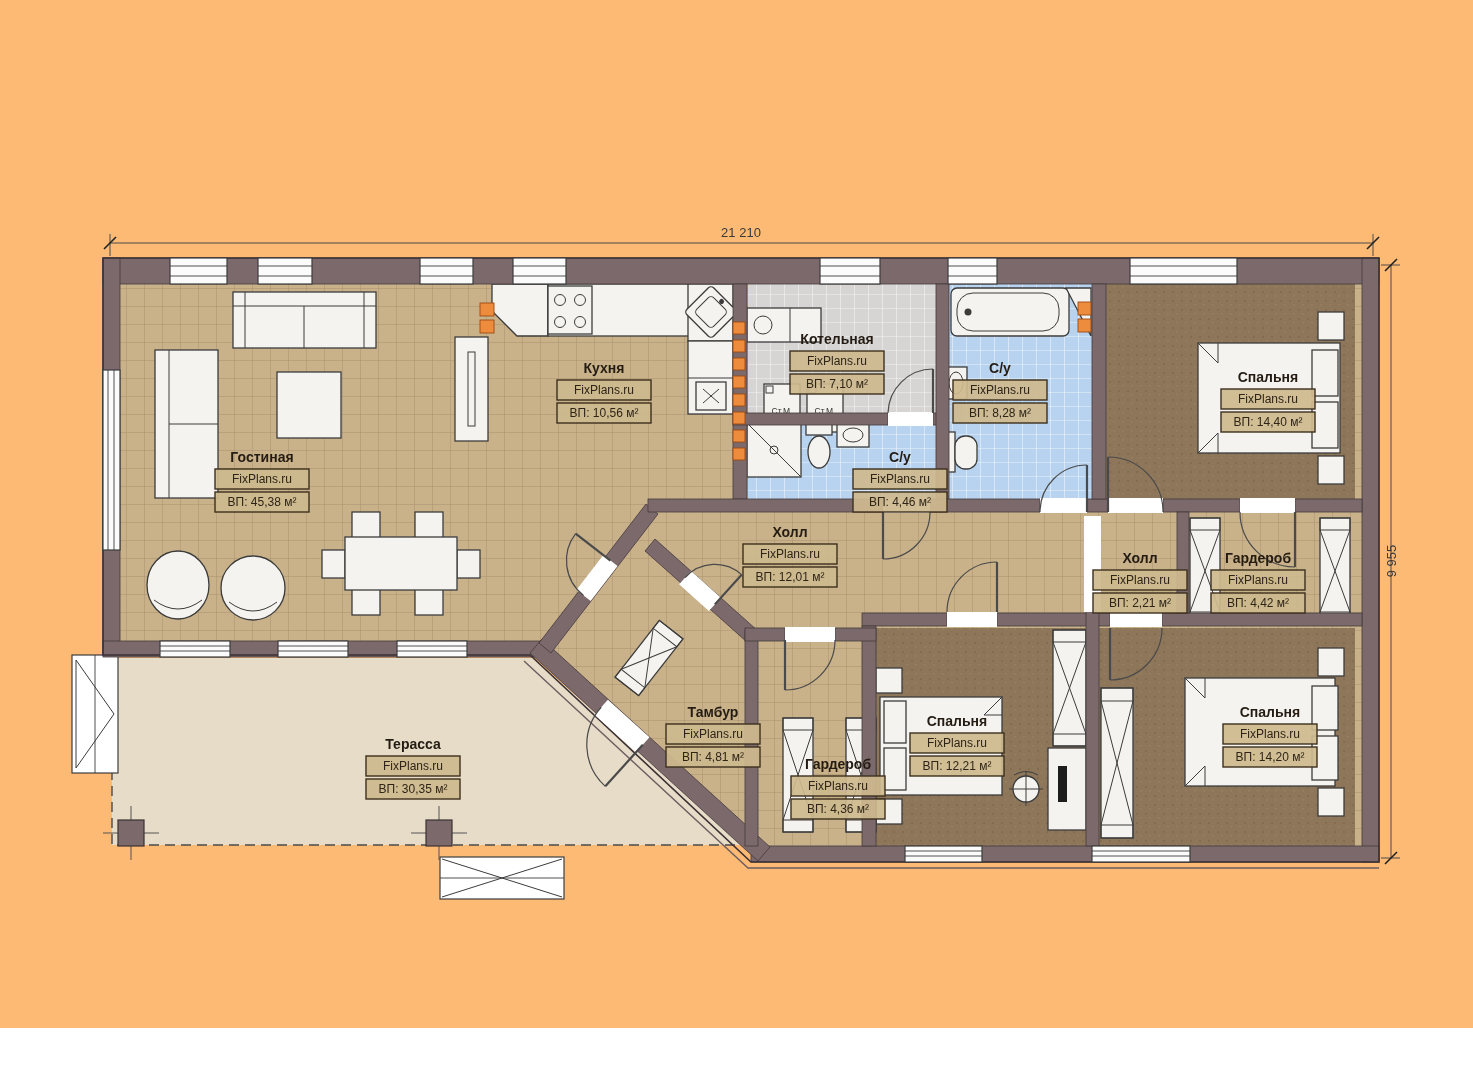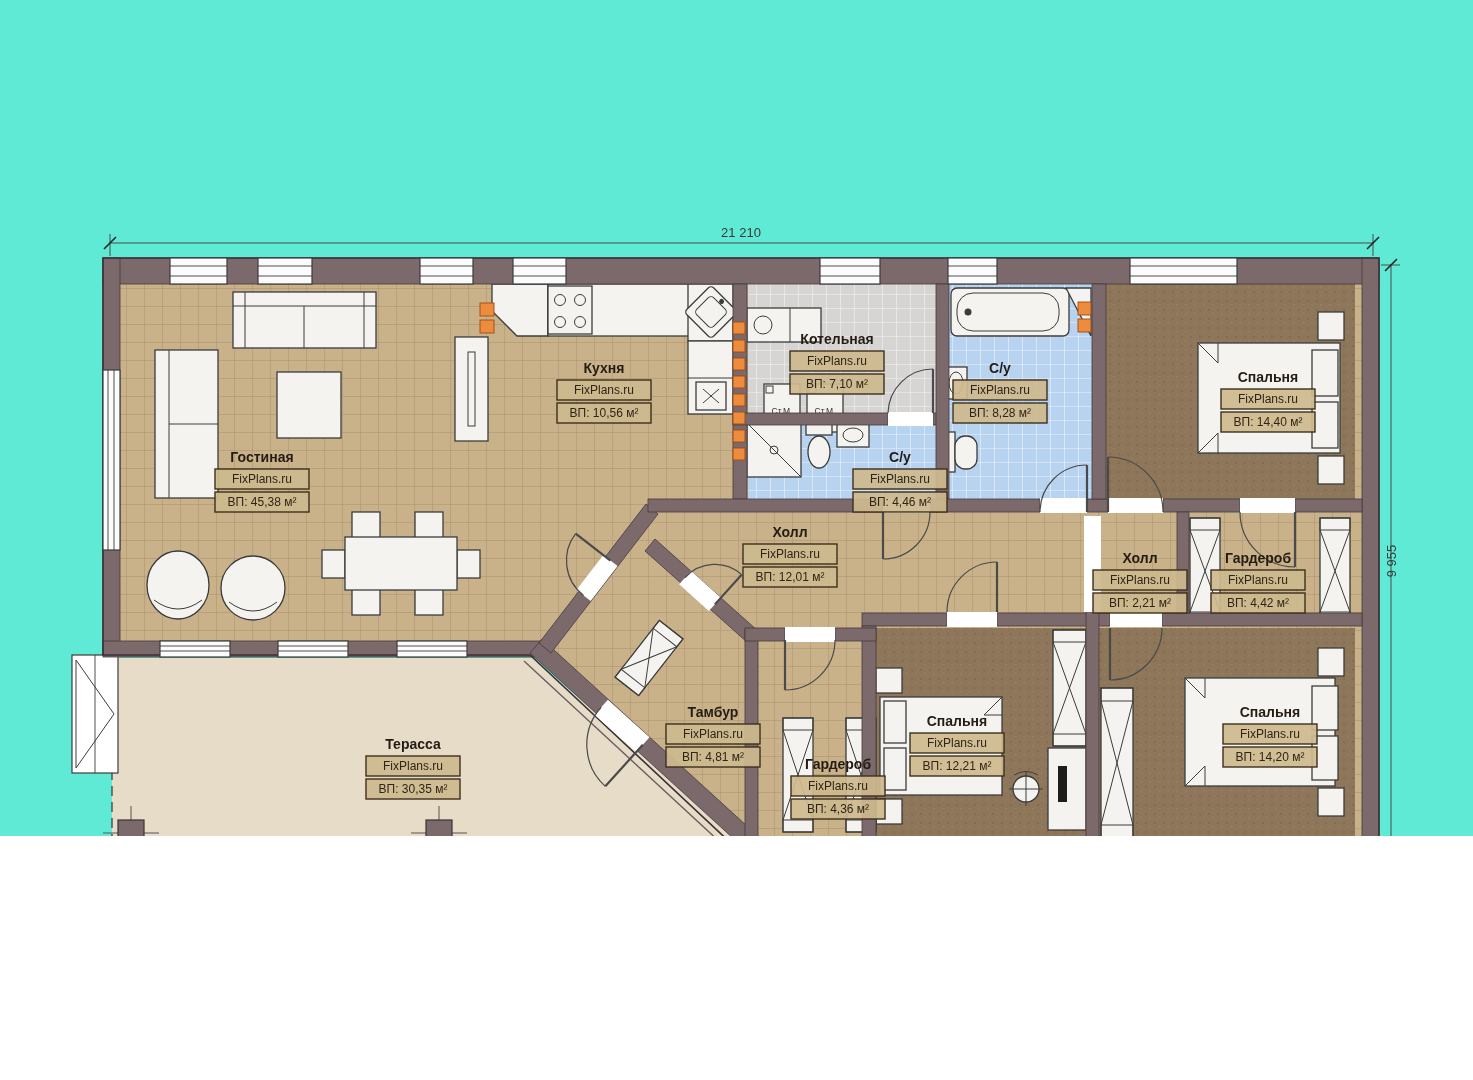--- a/index.html
+++ b/index.html
@@ -1,16 +1,16 @@
 <!DOCTYPE html>
 <html><head>
 <meta charset="utf-8">
 <style>
   html,body{margin:0;padding:0;background:#ffffff;}
-  .canvas{position:relative;width:1473px;height:836px;background:#5eead4;overflow:hidden;}
+  .canvas{position:relative;width:1473px;height:1028px;background:#fdba74;overflow:hidden;}
   svg{display:block;}
   .wall{fill:#7c696c;stroke:#443a3d;stroke-width:.8;}
   .outline{fill:none;stroke:#3b3134;stroke-width:1.6;}
   .furn{fill:#f4f3ef;stroke:#3c3c3c;stroke-width:1.3;}
   .furn-thin{fill:none;stroke:#3c3c3c;stroke-width:1;}
   .win{fill:#fbfbfb;stroke:#3c3c3c;stroke-width:1.2;}
   .winline{stroke:#3c3c3c;stroke-width:.9;}
   .doorgap{fill:#ffffff;stroke:none;}
   .arc{fill:none;stroke:#4a4a4a;stroke-width:1.2;}
   .leaf{stroke:#4a4a4a;stroke-width:2.2;}

